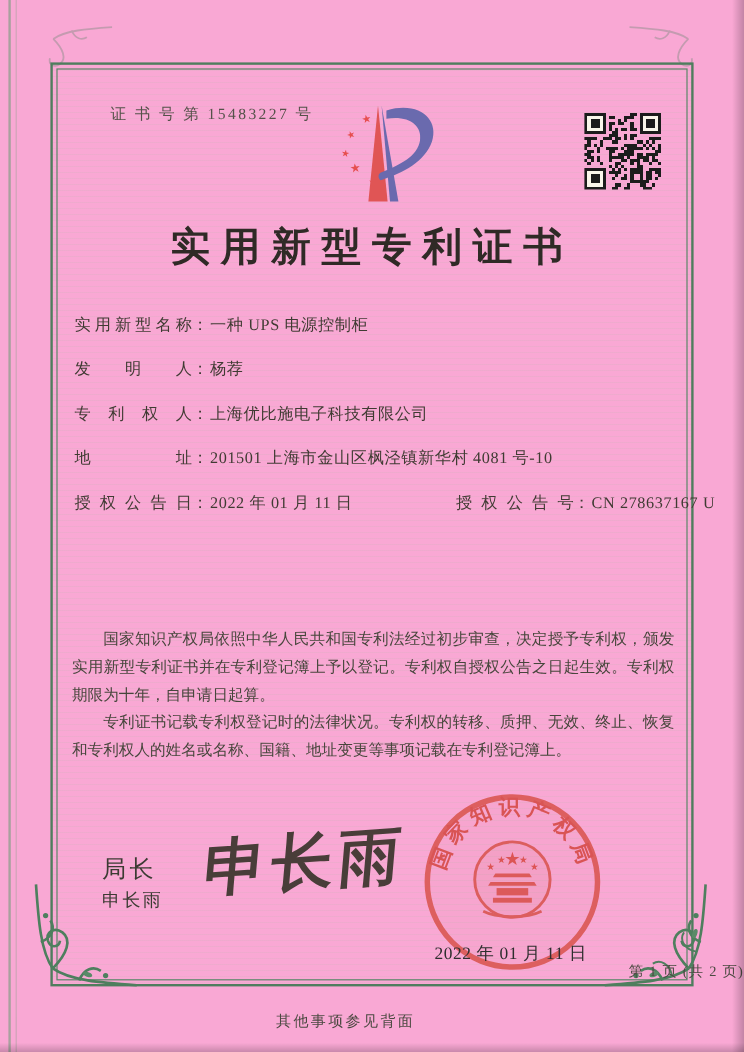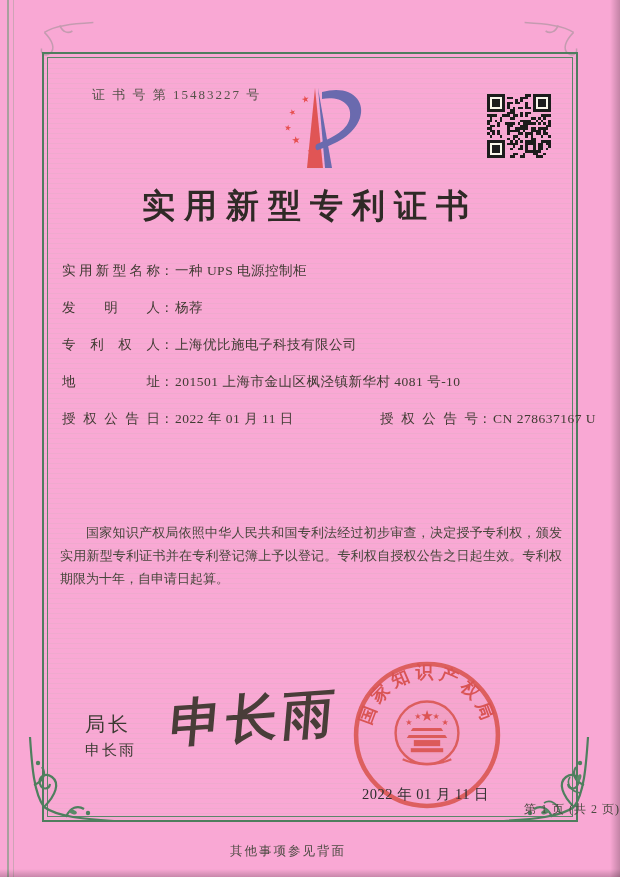--- a/index.html
+++ b/index.html
@@ -346,20 +346,21 @@
     <div class="frow">
       <span class="flabel">授权公告日</span><span class="colon">：</span><span class="fvalue">2022 年 01 月 11 日</span>
       <span class="pair2">
         <span class="flabel">授权公告号</span><span class="colon">：</span><span class="fvalue">CN 278637167 U</span>
       </span>
     </div>
   </div>
 
   <div class="body-text">
     <p>国家知识产权局依照中华人民共和国专利法经过初步审查，决定授予专利权，颁发实用新型专利证书并在专利登记簿上予以登记。专利权自授权公告之日起生效。专利权期限为十年，自申请日起算。</p>
+    <p>专利证书记载专利权登记时的法律状况。专利权的转移、质押、无效、终止、恢复和专利权人的姓名或名称、国籍、地址变更等事项记载在专利登记簿上。</p>
   </div>
 
   <div class="sig-title">局长</div>
   <div class="sig-name">申长雨</div>
   <div class="sig-script">申长雨</div>
 
   <svg class="seal" viewBox="0 0 152 152">
     <circle cx="76" cy="76" r="70" fill="rgba(225,110,110,0.05)" stroke="#dd5f5f" stroke-width="4.5"></circle>
     <defs>
       <path id="sealArc" d="M 23.4,95.2 A 56,56 0 1 1 128.6,95.2" fill="none"></path>

